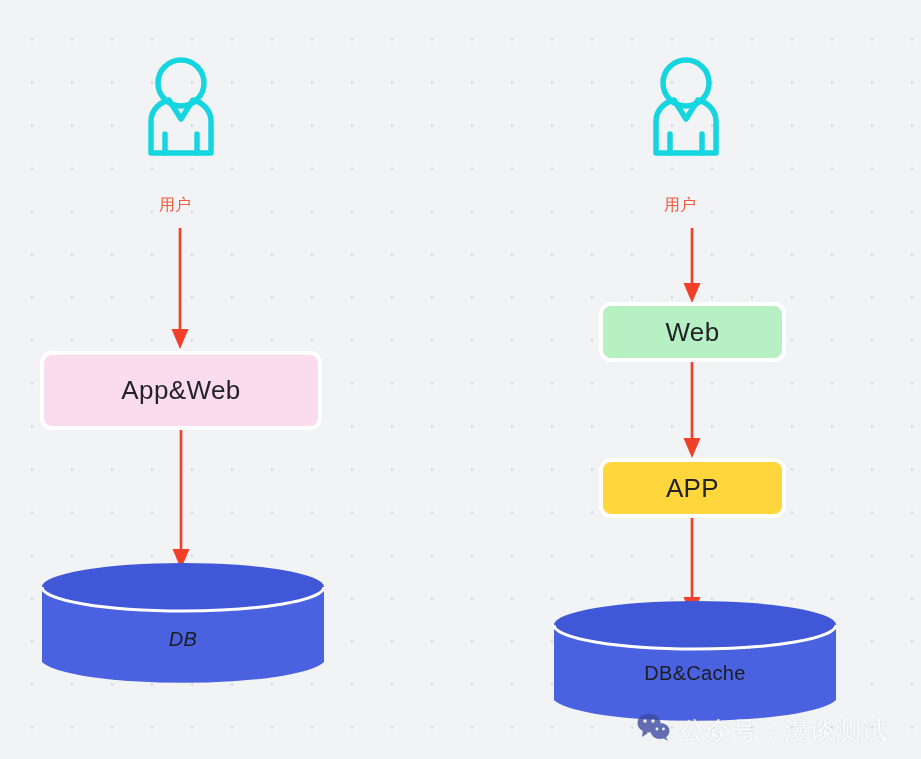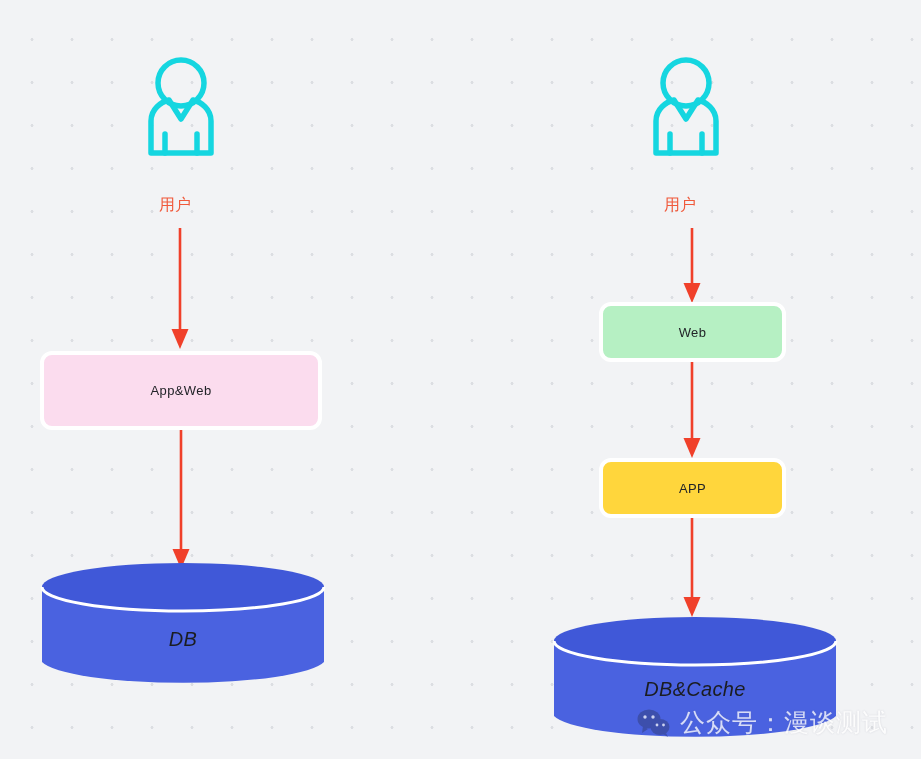--- a/index.html
+++ b/index.html
@@ -36,21 +36,21 @@
 
   
   .box {
     position: absolute;
     display: flex;
     align-items: center;
     justify-content: center;
     border-radius: 12px;
     border: 4px solid #ffffff;
     box-sizing: border-box;
-    font-size: 13px;
+    font-size: 26px;
     color: #222428;
     letter-spacing: .4px;
     font-weight: 400;
   }
   .box-pink  { background: #fbdcee; }
   .box-green { background: #b6f0c3; }
   .box-yellow{ background: #ffd63c; }
 
   
   .cylinder {
@@ -92,20 +92,21 @@
     gap: 9px;
     opacity: .78;
     pointer-events: none;
   }
   .watermark .wm-text {
     font-size: 25px;
     color: #ffffff;
     letter-spacing: 1px;
     font-family: "DejaVu Sans", "Liberation Sans", sans-serif;
     text-shadow: 0 0 2px rgba(120,120,140,.35);
+    margin-top: 8px;
   }
   .wm-logo { width: 34px; height: 28px; display:block; }
 </style>
 </head>
 <body>
 
 <div id="canvas">
 
   <div class="actor-icon" style="left:138px; top:57px;">
     <svg viewBox="0 0 86 100" xmlns="http://www.w3.org/2000/svg">
@@ -182,21 +183,21 @@
     <span>APP</span>
   </div>
 
   <div class="arrow" style="left:674px; top:518px; width:36px; height:100px;">
     <svg viewBox="0 0 36 100" xmlns="http://www.w3.org/2000/svg">
       <line x1="18" y1="0" x2="18" y2="82" stroke="#f0402a" stroke-width="2.6"></line>
       <polygon points="18,99 9.5,79 26.5,79" fill="#f0402a"></polygon>
     </svg>
   </div>
 
-  <div class="cylinder" style="left:552px; top:616px; width:286px; height:125px;font-style:italic;">
+  <div class="cylinder" style="left:552px; top:600px; width:286px; height:125px;">
     <svg viewBox="0 0 286 125" xmlns="http://www.w3.org/2000/svg">
       <path d="M2,25 L2,100 A143,25 0 0 0 284,100 L284,25 Z" fill="#4a62e0"></path>
       <ellipse cx="143" cy="25" rx="141" ry="24" fill="#4058d8"></ellipse>
       <path d="M2,25 A141,24 0 0 0 284,25" fill="none" stroke="#ffffff" stroke-width="3"></path>
     </svg>
     <div class="cyl-label" style="top:62px;">DB&amp;Cache</div>
   </div>
 
   <div class="watermark" style="left:637px; top:706px;">
     <span>

